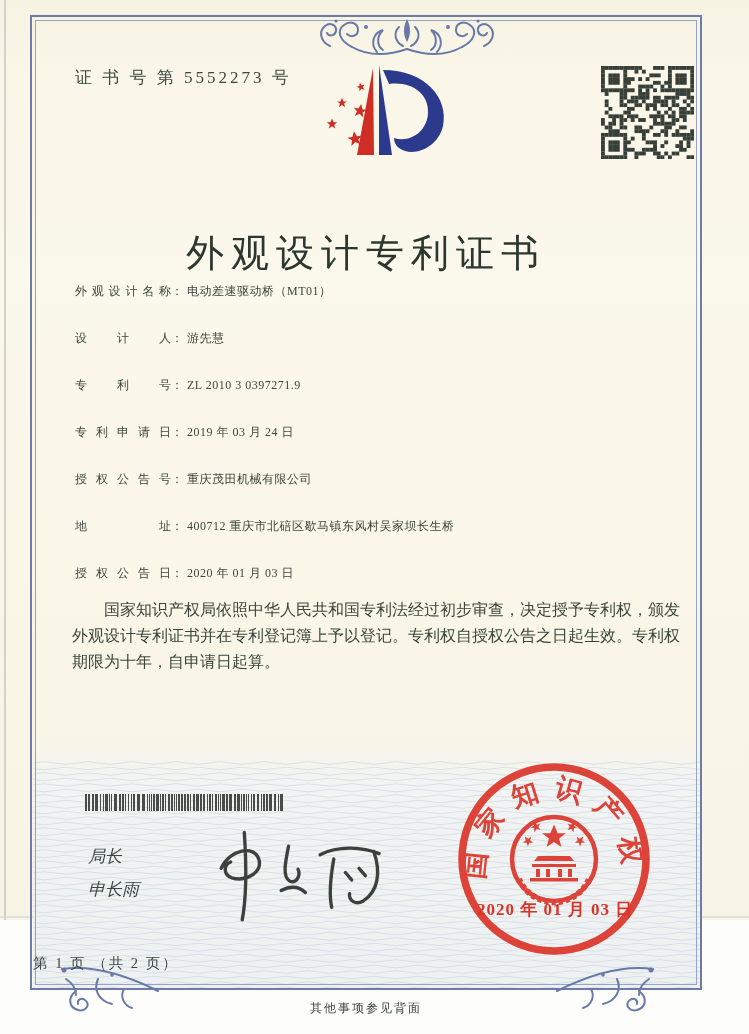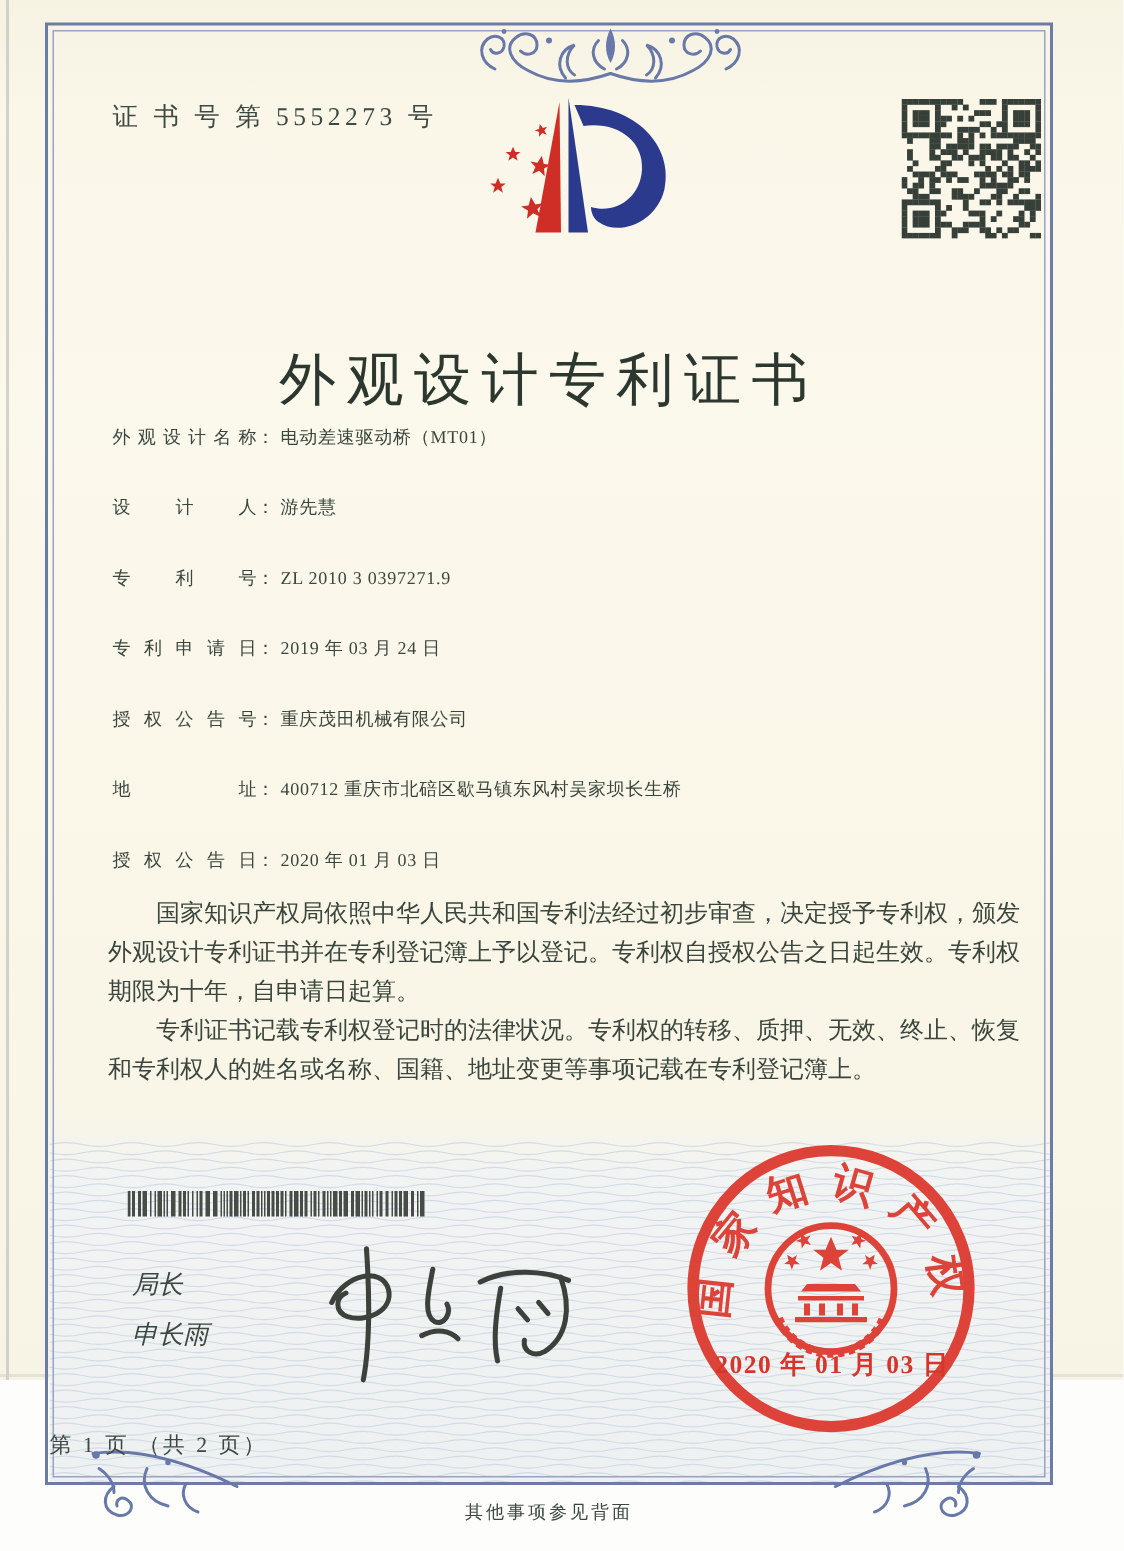--- a/index.html
+++ b/index.html
@@ -463,21 +463,20 @@
       <div class="field-row"><span class="lbl">专利申请日</span><span class="colon">：</span><span class="val">2019 年 03 月 24 日</span></div>
       <div class="field-row"><span class="lbl">授权公告号</span><span class="colon">：</span><span class="val">重庆茂田机械有限公司</span></div>
       <div class="field-row"><span class="lbl">地址</span><span class="colon">：</span><span class="val">400712 重庆市北碚区歇马镇东风村吴家坝长生桥</span></div>
       <div class="field-row grant-row">
         <span class="grant-col1"><span class="lbl">授权公告日</span><span class="colon">：</span><span class="val">2020 年 01 月 03 日</span></span>
       </div>
     </div>
 
   <div class="paras">
     <p>国家知识产权局依照中华人民共和国专利法经过初步审查，决定授予专利权，颁发外观设计专利证书并在专利登记簿上予以登记。专利权自授权公告之日起生效。专利权期限为十年，自申请日起算。</p>
-    <p>专利证书记载专利权登记时的法律状况。专利权的转移、质押、无效、终止、恢复和专利权人的姓名或名称、国籍、地址变更等事项记载在专利登记簿上。</p>
   </div>
 
   <svg class="barcode" id="barcode" width="200" height="18">
       <rect x="0" y="0" width="2" height="17" fill="#474c46"></rect>
       <rect x="3" y="0" width="2" height="17" fill="#474c46"></rect>
       <rect x="7" y="0" width="2" height="17" fill="#474c46"></rect>
       <rect x="10" y="0" width="3" height="17" fill="#474c46"></rect>
       <rect x="15" y="0" width="1" height="17" fill="#474c46"></rect>
       <rect x="18" y="0" width="1" height="17" fill="#474c46"></rect>
       <rect x="20" y="0" width="3" height="17" fill="#474c46"></rect>

